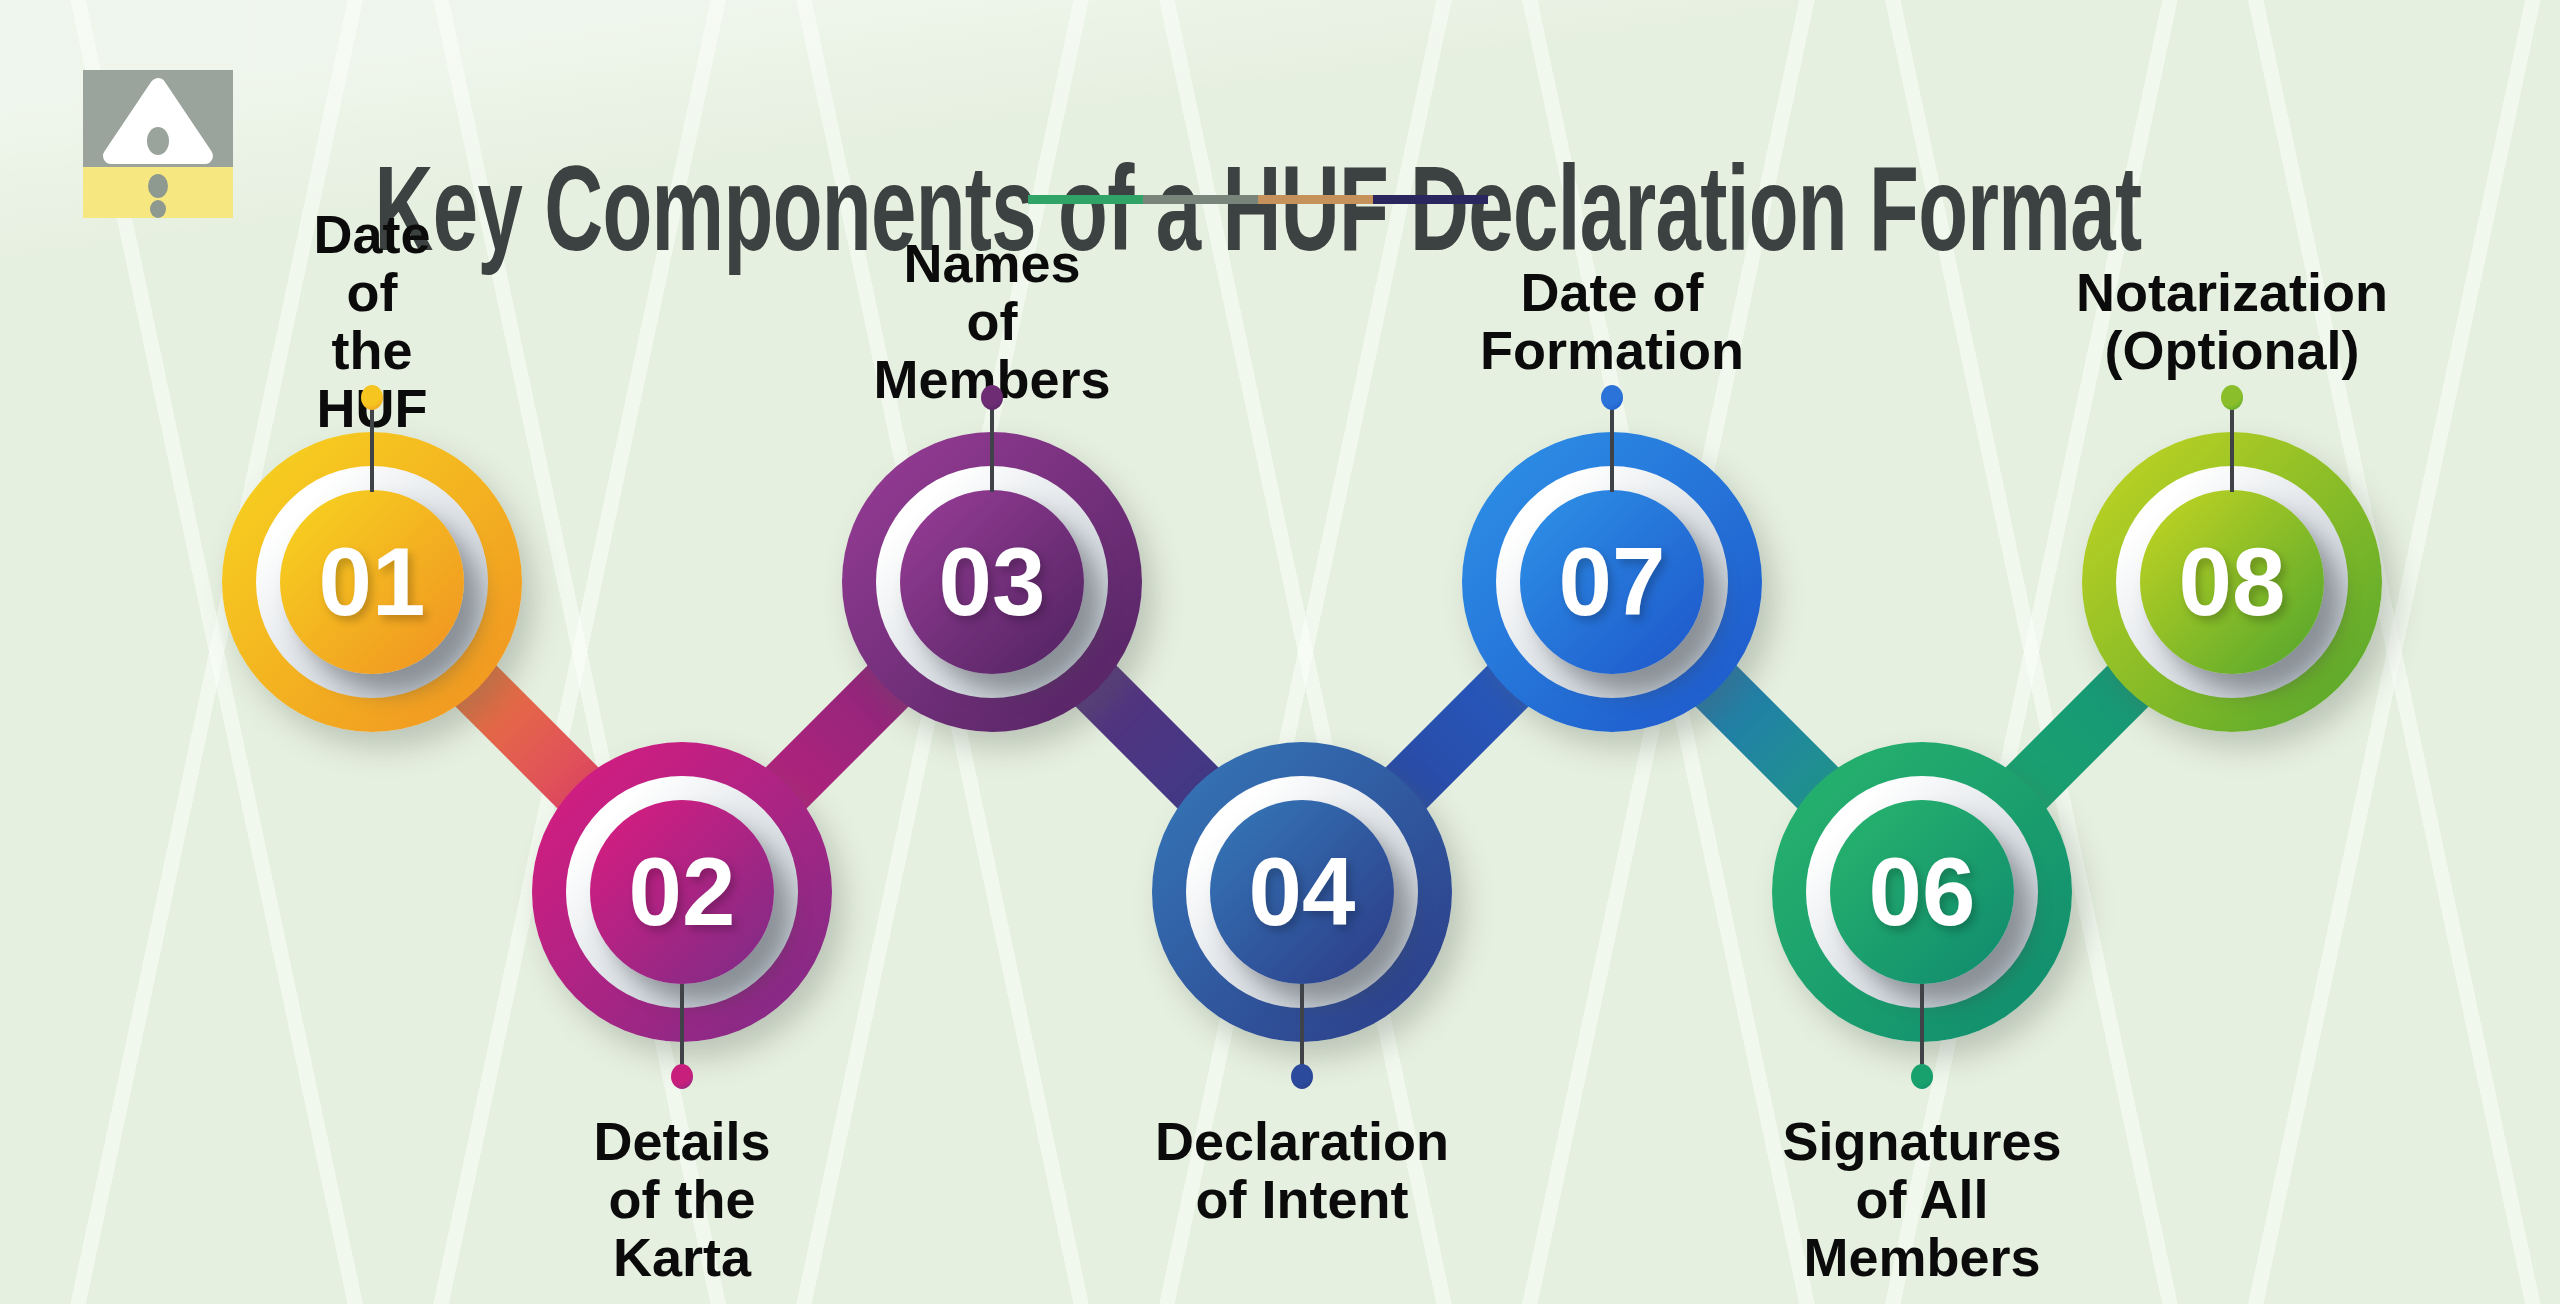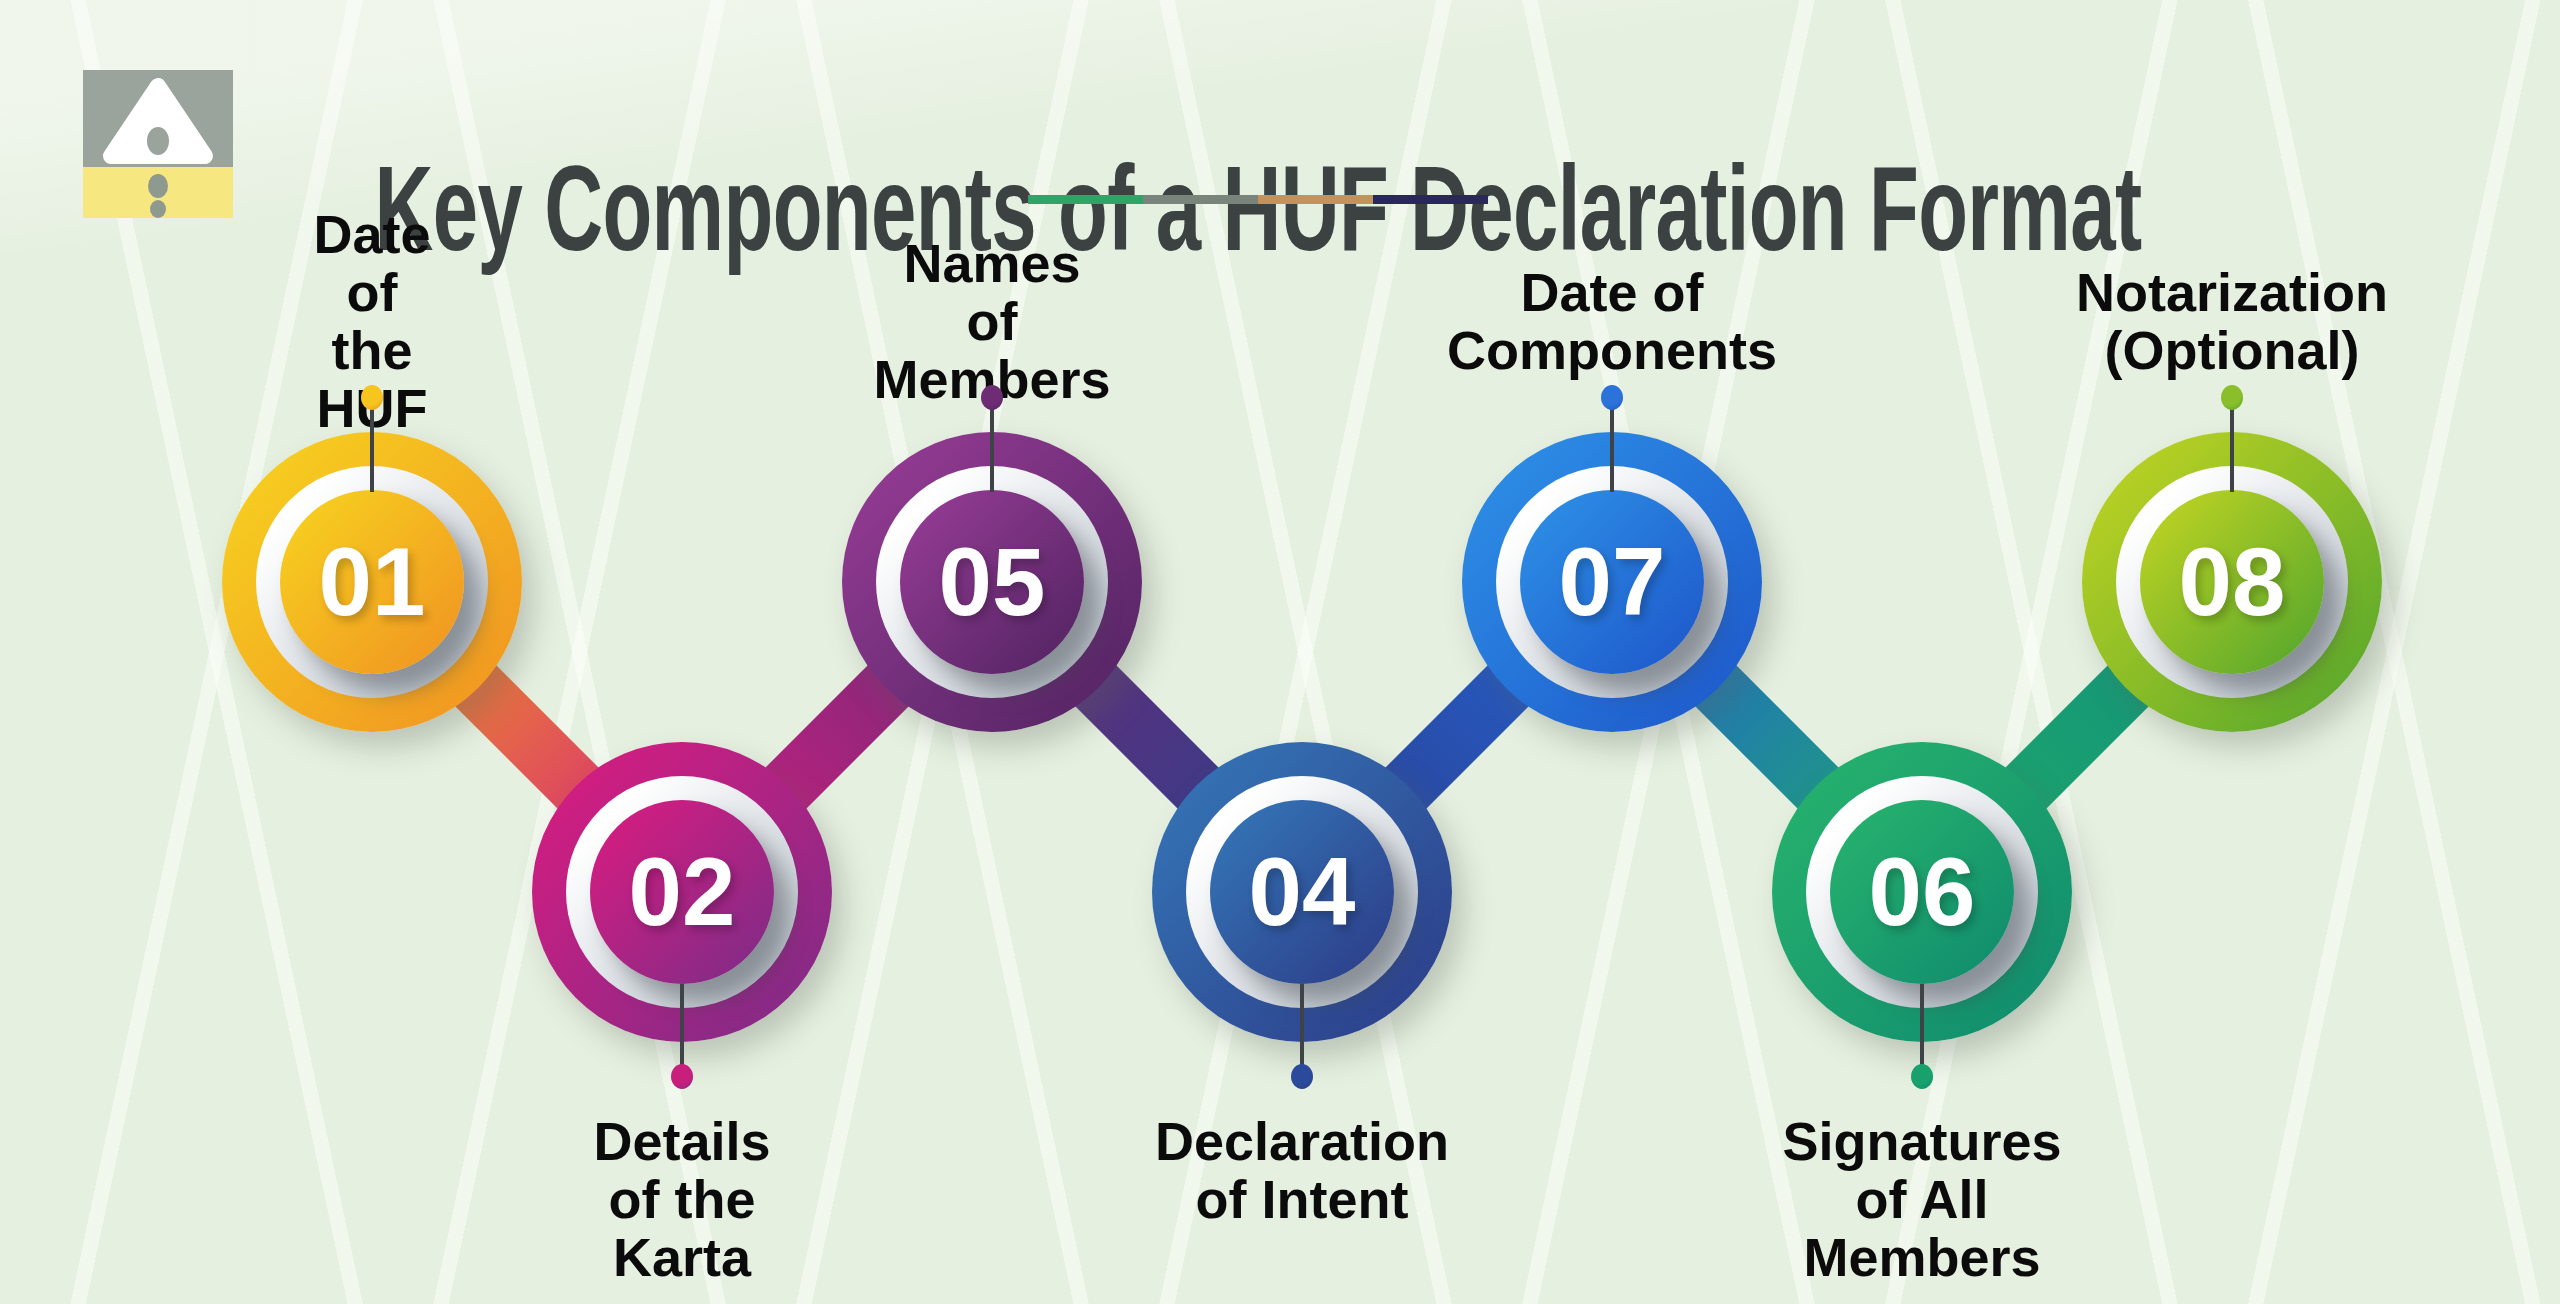--- a/index.html
+++ b/index.html
@@ -139,41 +139,41 @@
       </div>
     </div>
     <div class="pin-line"></div>
     <div class="pin-dot"></div>
   </div>
       <div class="step row-top" style="left: 992px; top: 582px; --c1: #9a3d98; --c2: #4f2360; --dot: #6d2c74;">
     <div class="label">Names of Members</div>
     <div class="circle">
       <div class="ring-white">
         <div class="inner">
-          <span class="num">05</span>
+          <span class="num">03</span>
         </div>
       </div>
     </div>
     <div class="pin-line"></div>
     <div class="pin-dot"></div>
   </div>
       <div class="step row-bottom" style="left: 1302px; top: 892px; --c1: #3579ba; --c2: #2c3a86; --dot: #2b4a9c;">
     <div class="label">Declaration of Intent</div>
     <div class="circle">
       <div class="ring-white">
         <div class="inner">
           <span class="num">04</span>
         </div>
       </div>
     </div>
     <div class="pin-line"></div>
     <div class="pin-dot"></div>
   </div>
       <div class="step row-top" style="left: 1612px; top: 582px; --c1: #2e93e8; --c2: #1d55c9; --dot: #2b73d8;">
-    <div class="label">Date of Components</div>
+    <div class="label">Date of Formation</div>
     <div class="circle">
       <div class="ring-white">
         <div class="inner">
           <span class="num">07</span>
         </div>
       </div>
     </div>
     <div class="pin-line"></div>
     <div class="pin-dot"></div>
   </div>

